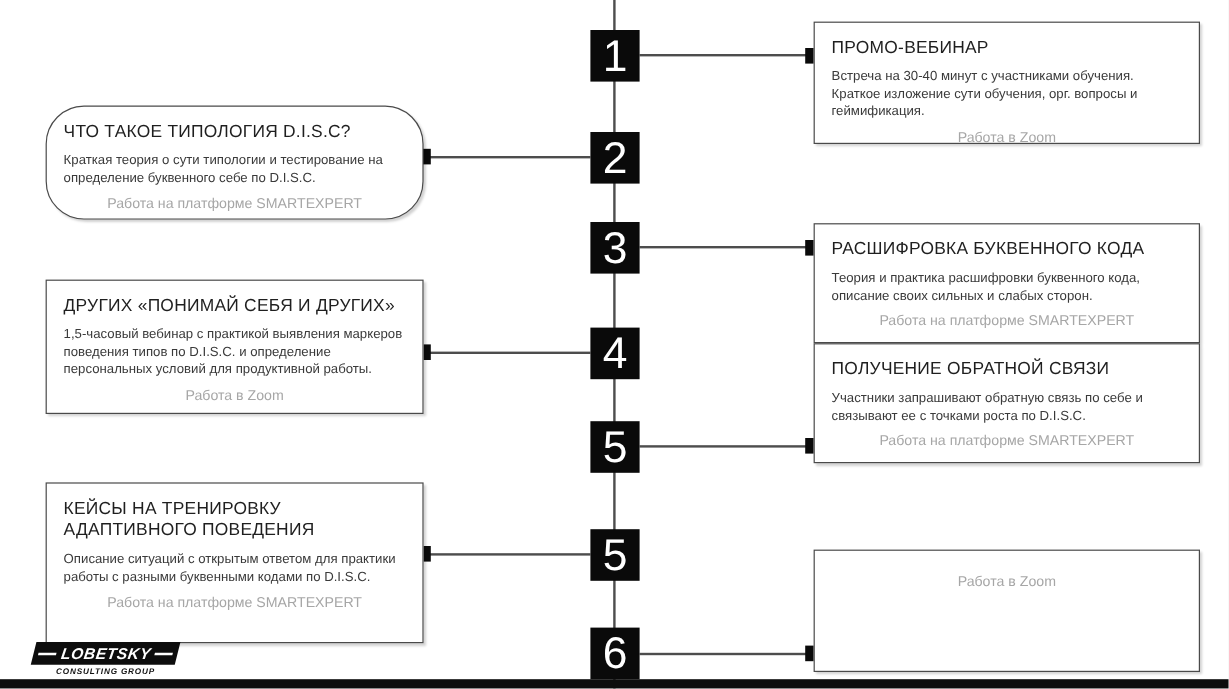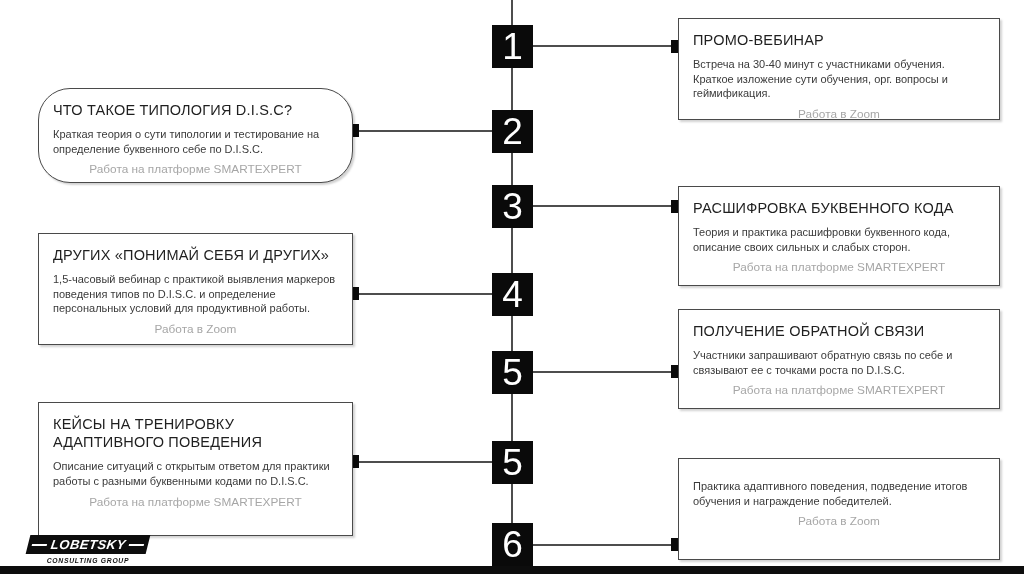--- a/index.html
+++ b/index.html
@@ -50,21 +50,21 @@
     box-shadow:2px 2px 2px rgba(0,0,0,0.18);
     padding:12px 14px 8px 14px;box-sizing:border-box;
   }
   .card-left{left:38px;width:315px;}
   .card-right{left:678px;width:322px;}
   .bA{top:88px;height:95px;border-radius:32px;}
   .bB{top:233px;height:112px;}
   .bC{top:402px;height:134px;}
   .bD{top:18px;height:102px;}
   .bE{top:158px;height:100px;margin-top:28px;}
-  .bF{top:309px;height:100px;}
+  .bF{top:286px;height:100px;}
   .bG{top:458px;height:102px;}
 
   .card .title{
     font-size:14.5px;letter-spacing:.2px;color:#1f1f1f;
     line-height:1.25;font-weight:400;
   }
   .card .body{
     margin-top:8px;font-size:11px;color:#3a3a3a;line-height:1.33;font-weight:700;
   }
   .card .body{font-weight:400;}
@@ -142,21 +142,20 @@
     <div class="title">РАСШИФРОВКА БУКВЕННОГО КОДА</div>
     <div class="body">Теория и практика расшифровки буквенного кода, описание своих сильных и слабых сторон.</div>
     <div class="platform">Работа на платформе SMARTEXPERT</div>
   </div>
   <div class="card card-right bF">
     <div class="title">ПОЛУЧЕНИЕ ОБРАТНОЙ СВЯЗИ</div>
     <div class="body">Участники запрашивают обратную связь по себе и связывают ее с точками роста по D.I.S.C.</div>
     <div class="platform">Работа на платформе SMARTEXPERT</div>
   </div>
   <div class="card card-right bG">
-    <div class="body">Практика адаптивного поведения, подведение итогов обучения и награждение победителей.</div>
     <div class="platform">Работа в Zoom</div>
   </div>
 
   <div class="card card-left bA">
     <div class="title">ЧТО ТАКОЕ ТИПОЛОГИЯ D.I.S.C?</div>
     <div class="body">Краткая теория о сути типологии и тестирование на определение буквенного себе по D.I.S.C.</div>
     <div class="platform">Работа на платформе SMARTEXPERT</div>
   </div>
   <div class="card card-left bB">
     <div class="title">ДРУГИХ «ПОНИМАЙ СЕБЯ И ДРУГИХ»</div>

